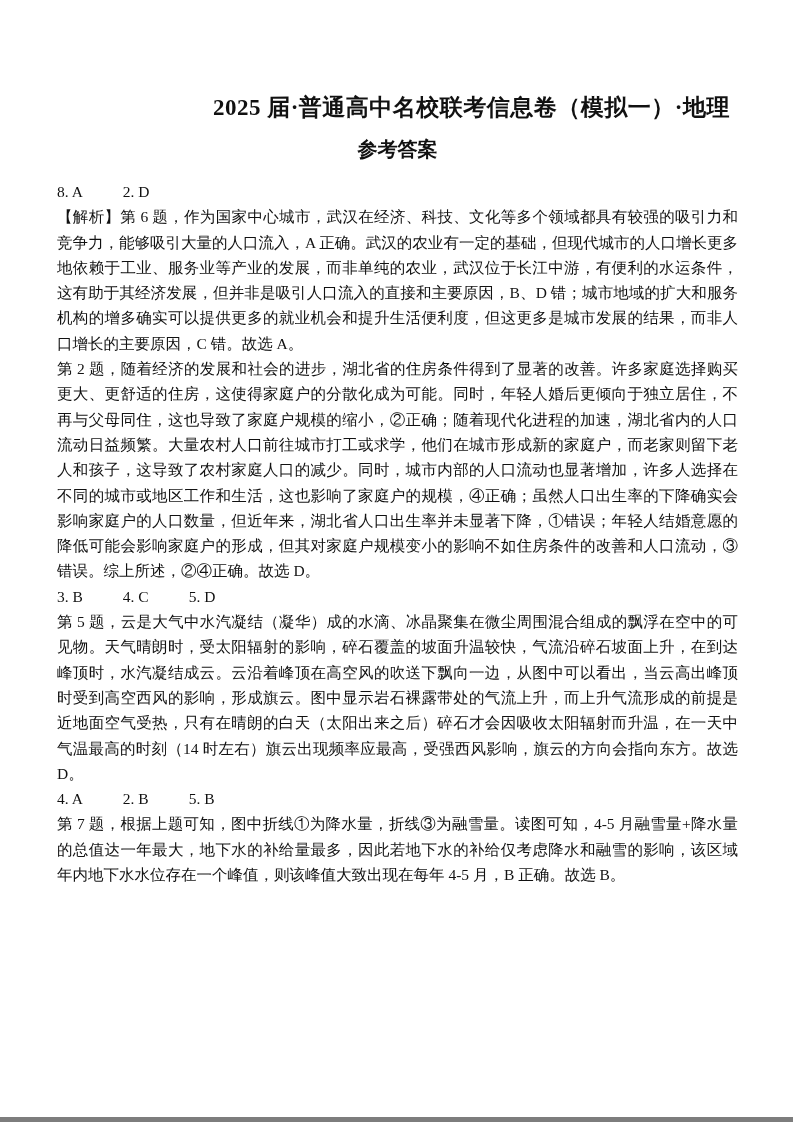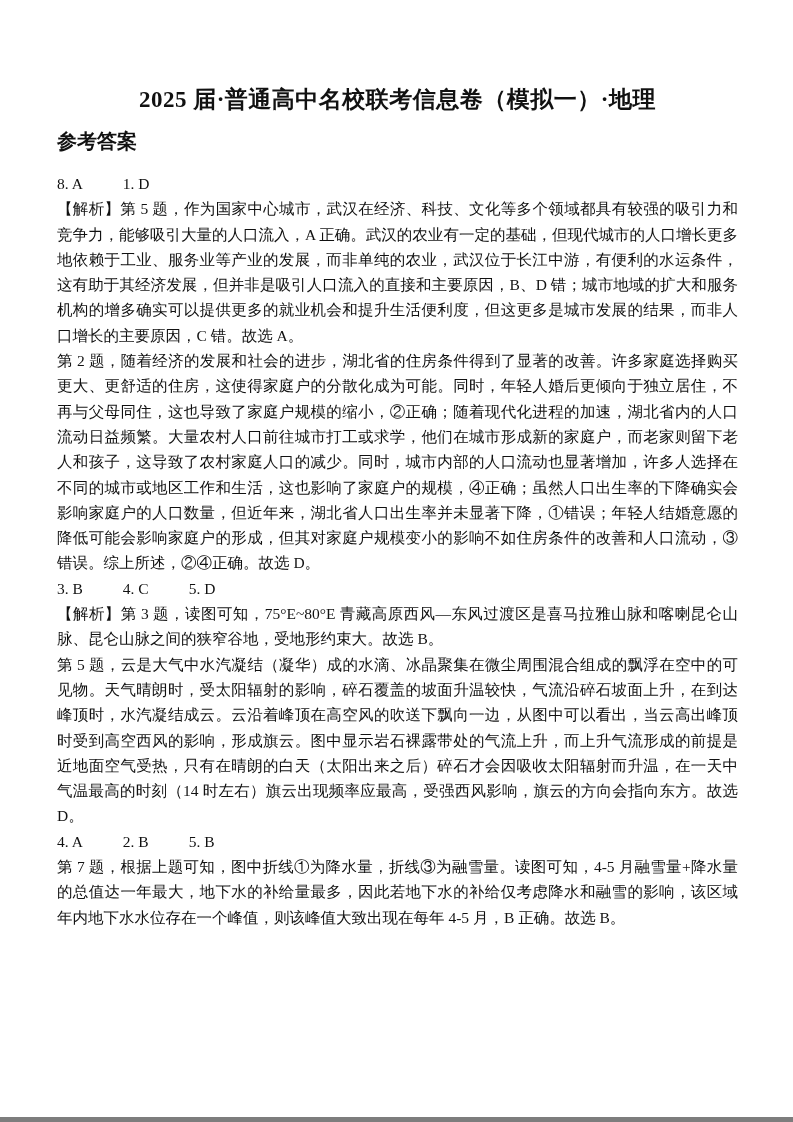--- a/index.html
+++ b/index.html
@@ -12,33 +12,33 @@
     position: relative;
     overflow: hidden;
   }
   .page {
     position: absolute;
     left: 57px;
     top: 84px;
     width: 681px;
   }
   .doc-title {
-    margin: 0;
+    margin: 8px;
     font-size: 23px;
     font-weight: bold;
-    text-align: center;
+    text-align: right;
     line-height: 32px;
     letter-spacing: 0.5px;
     white-space: nowrap;
   }
   .doc-subtitle {
     margin: 12px 0 0 0;
     font-size: 20px;
     font-weight: bold;
-    text-align: left;
+    text-align: center;
     line-height: 26px;
   }
   .doc-body {
     margin-top: 17px;
     font-size: 15.5px;
     line-height: 25.3px;
   }
   .answer-row {
     text-align: left;
   }
@@ -60,24 +60,23 @@
     background: #7d7d7d;
   }
 </style>
 </head>
 <body>
 
 <div class="page">
   <h1 class="doc-title">2025 届·普通高中名校联考信息卷（模拟一）·地理</h1>
   <h2 class="doc-subtitle">参考答案</h2>
   <div class="doc-body">
-      <div class="answer-row"><span class="answer-item">8. A</span><span class="answer-item">1. D</span></div>
-      <p class="para">【解析】第 5 题，作为国家中心城市，武汉在经济、科技、文化等多个领域都具有较强的吸引力和竞争力，能够吸引大量的人口流入，A 正确。武汉的农业有一定的基础，但现代城市的人口增长更多地依赖于工业、服务业等产业的发展，而非单纯的农业，武汉位于长江中游，有便利的水运条件，这有助于其经济发展，但并非是吸引人口流入的直接和主要原因，B、D 错；城市地域的扩大和服务机构的增多确实可以提供更多的就业机会和提升生活便利度，但这更多是城市发展的结果，而非人口增长的主要原因，C 错。故选 A。</p>
+      <div class="answer-row"><span class="answer-item">8. A</span><span class="answer-item">2. D</span></div>
+      <p class="para">【解析】第 6 题，作为国家中心城市，武汉在经济、科技、文化等多个领域都具有较强的吸引力和竞争力，能够吸引大量的人口流入，A 正确。武汉的农业有一定的基础，但现代城市的人口增长更多地依赖于工业、服务业等产业的发展，而非单纯的农业，武汉位于长江中游，有便利的水运条件，这有助于其经济发展，但并非是吸引人口流入的直接和主要原因，B、D 错；城市地域的扩大和服务机构的增多确实可以提供更多的就业机会和提升生活便利度，但这更多是城市发展的结果，而非人口增长的主要原因，C 错。故选 A。</p>
       <p class="para">第 2 题，随着经济的发展和社会的进步，湖北省的住房条件得到了显著的改善。许多家庭选择购买更大、更舒适的住房，这使得家庭户的分散化成为可能。同时，年轻人婚后更倾向于独立居住，不再与父母同住，这也导致了家庭户规模的缩小，②正确；随着现代化进程的加速，湖北省内的人口流动日益频繁。大量农村人口前往城市打工或求学，他们在城市形成新的家庭户，而老家则留下老人和孩子，这导致了农村家庭人口的减少。同时，城市内部的人口流动也显著增加，许多人选择在不同的城市或地区工作和生活，这也影响了家庭户的规模，④正确；虽然人口出生率的下降确实会影响家庭户的人口数量，但近年来，湖北省人口出生率并未显著下降，①错误；年轻人结婚意愿的降低可能会影响家庭户的形成，但其对家庭户规模变小的影响不如住房条件的改善和人口流动，③错误。综上所述，②④正确。故选 D。</p>
       <div class="answer-row"><span class="answer-item">3. B</span><span class="answer-item">4. C</span><span class="answer-item">5. D</span></div>
-      <p class="para">【解析】第 3 题，读图可知，75°E~80°E 青藏高原西风—东风过渡区是喜马拉雅山脉和喀喇昆仑山脉、昆仑山脉之间的狭窄谷地，受地形约束大。故选 B。</p>
       <p class="para">第 5 题，云是大气中水汽凝结（凝华）成的水滴、冰晶聚集在微尘周围混合组成的飘浮在空中的可见物。天气晴朗时，受太阳辐射的影响，碎石覆盖的坡面升温较快，气流沿碎石坡面上升，在到达峰顶时，水汽凝结成云。云沿着峰顶在高空风的吹送下飘向一边，从图中可以看出，当云高出峰顶时受到高空西风的影响，形成旗云。图中显示岩石裸露带处的气流上升，而上升气流形成的前提是近地面空气受热，只有在晴朗的白天（太阳出来之后）碎石才会因吸收太阳辐射而升温，在一天中气温最高的时刻（14 时左右）旗云出现频率应最高，受强西风影响，旗云的方向会指向东方。故选 D。</p>
       <div class="answer-row"><span class="answer-item">4. A</span><span class="answer-item">2. B</span><span class="answer-item">5. B</span></div>
       <p class="para">第 7 题，根据上题可知，图中折线①为降水量，折线③为融雪量。读图可知，4-5 月融雪量+降水量的总值达一年最大，地下水的补给量最多，因此若地下水的补给仅考虑降水和融雪的影响，该区域年内地下水水位存在一个峰值，则该峰值大致出现在每年 4-5 月，B 正确。故选 B。</p>
     </div>
 </div>
 
 <div class="bottom-bar"></div>
 
 </body></html>

